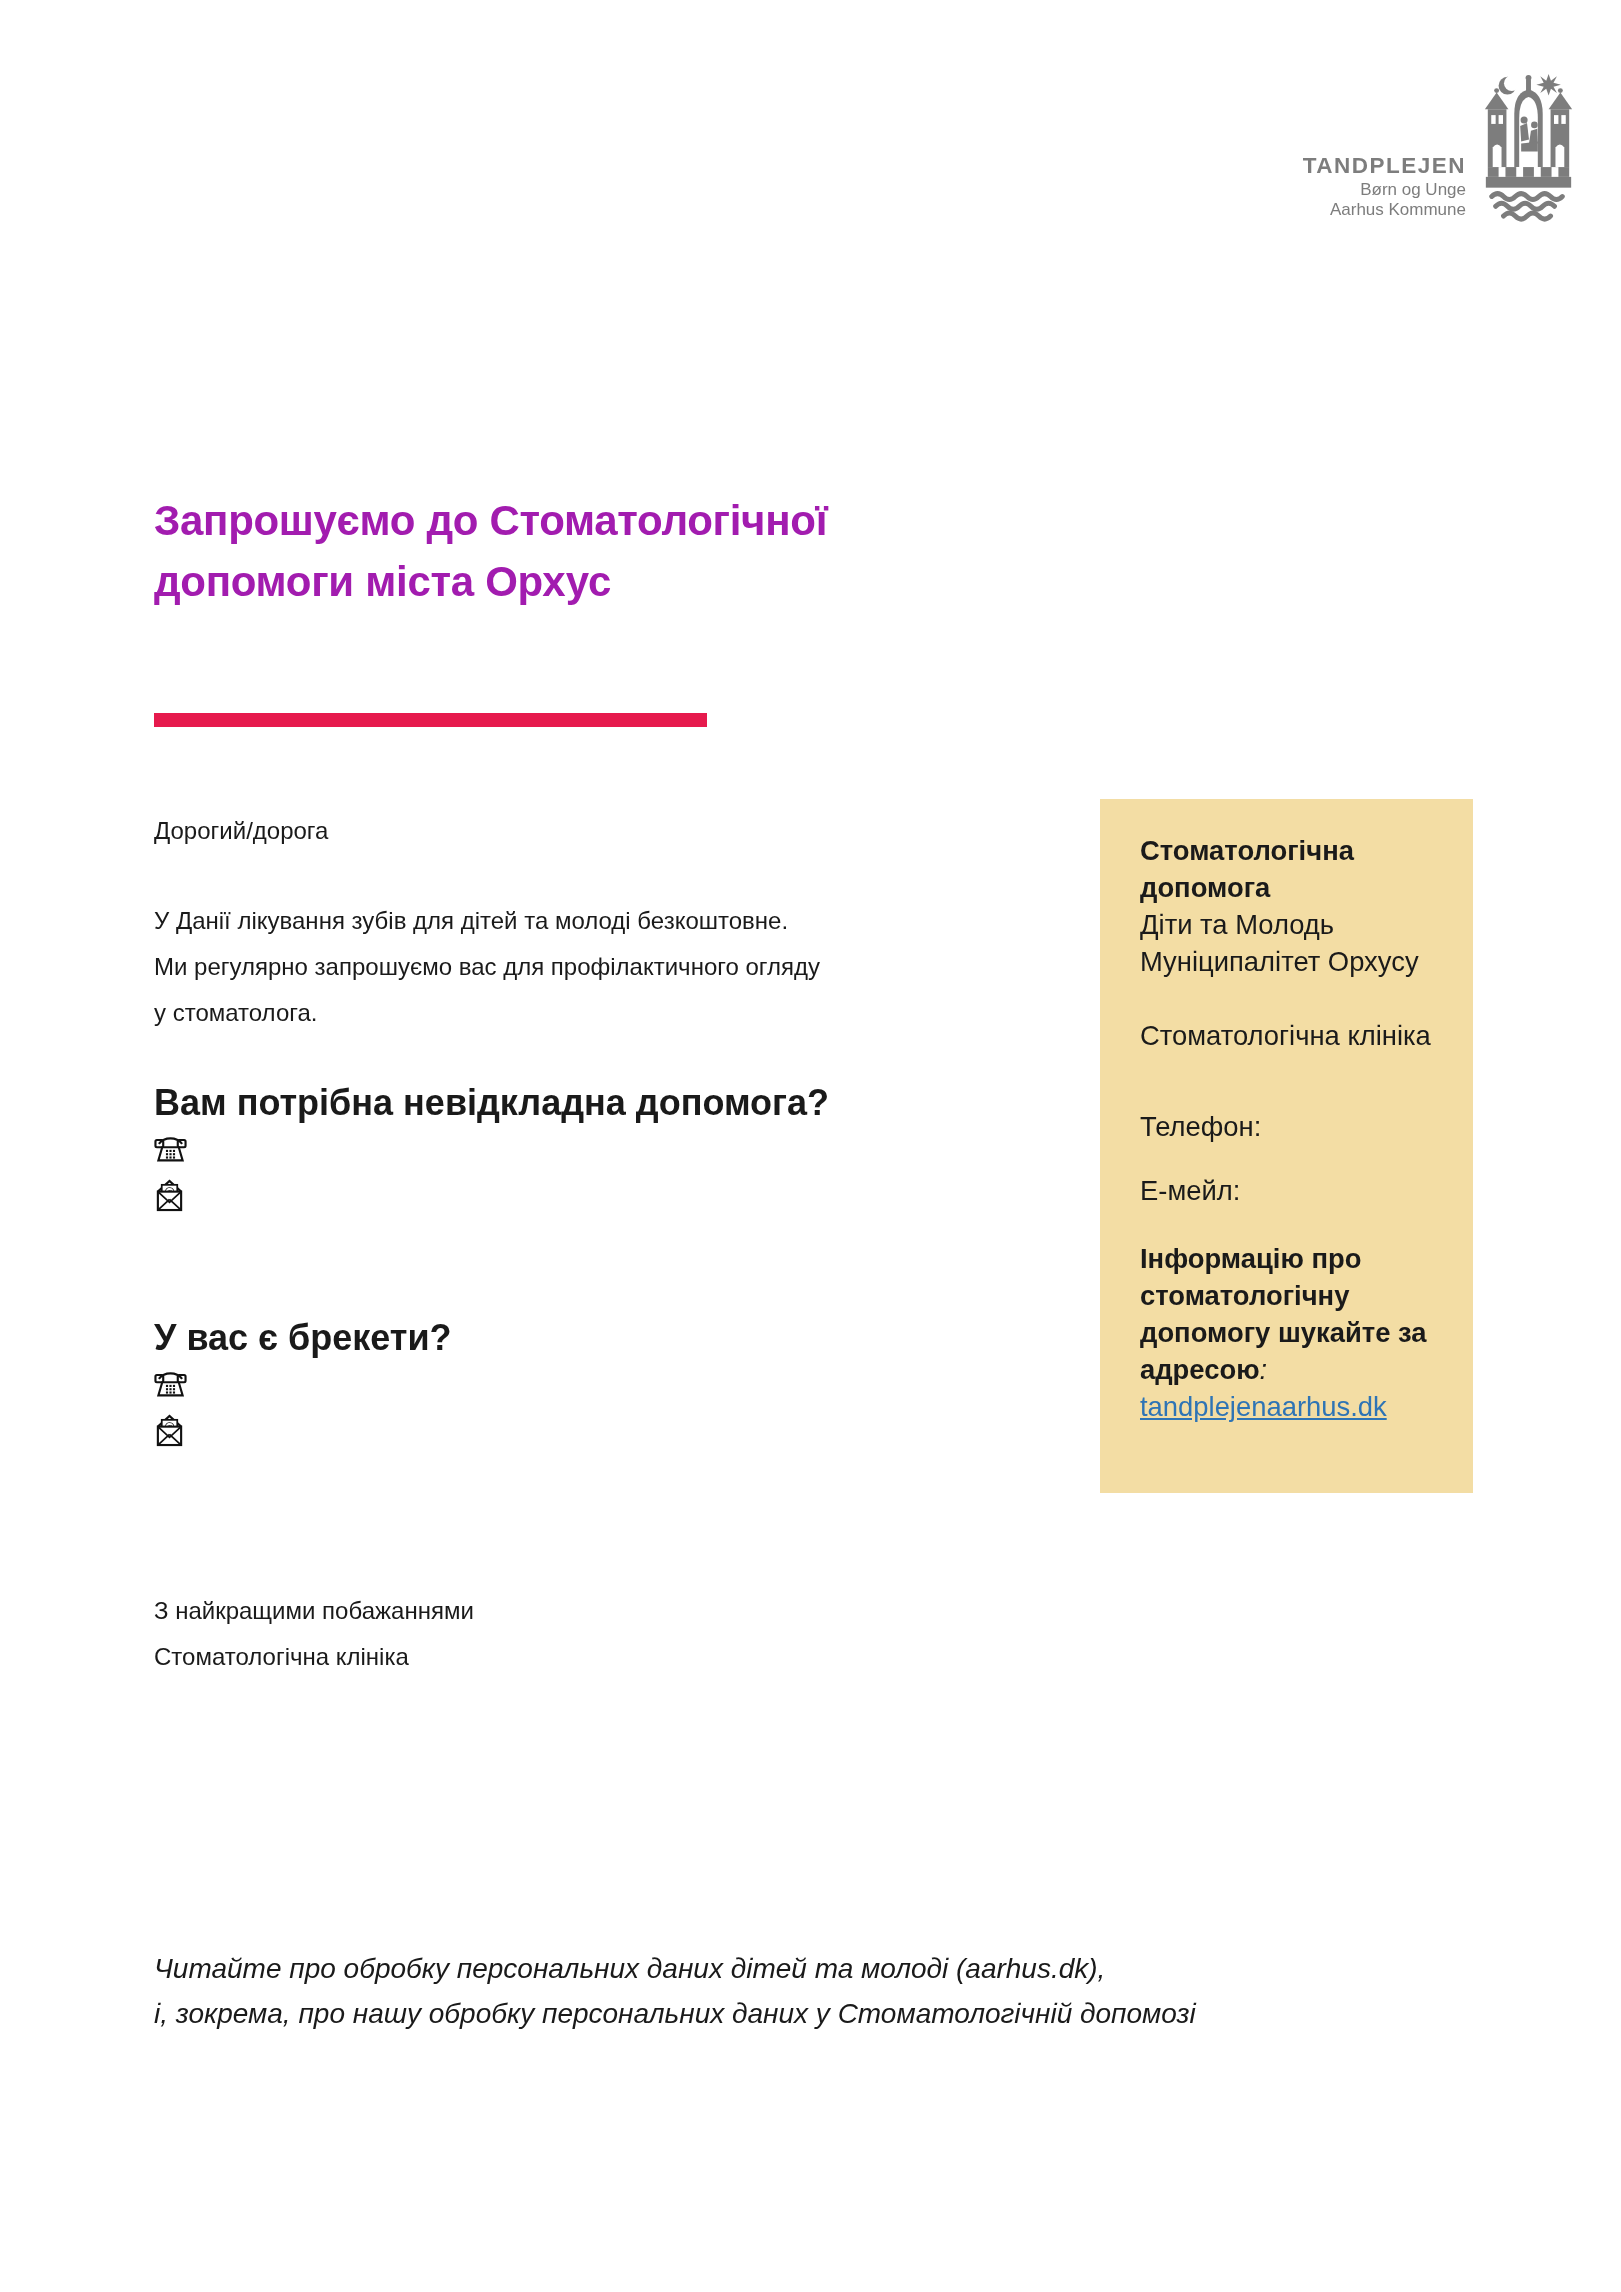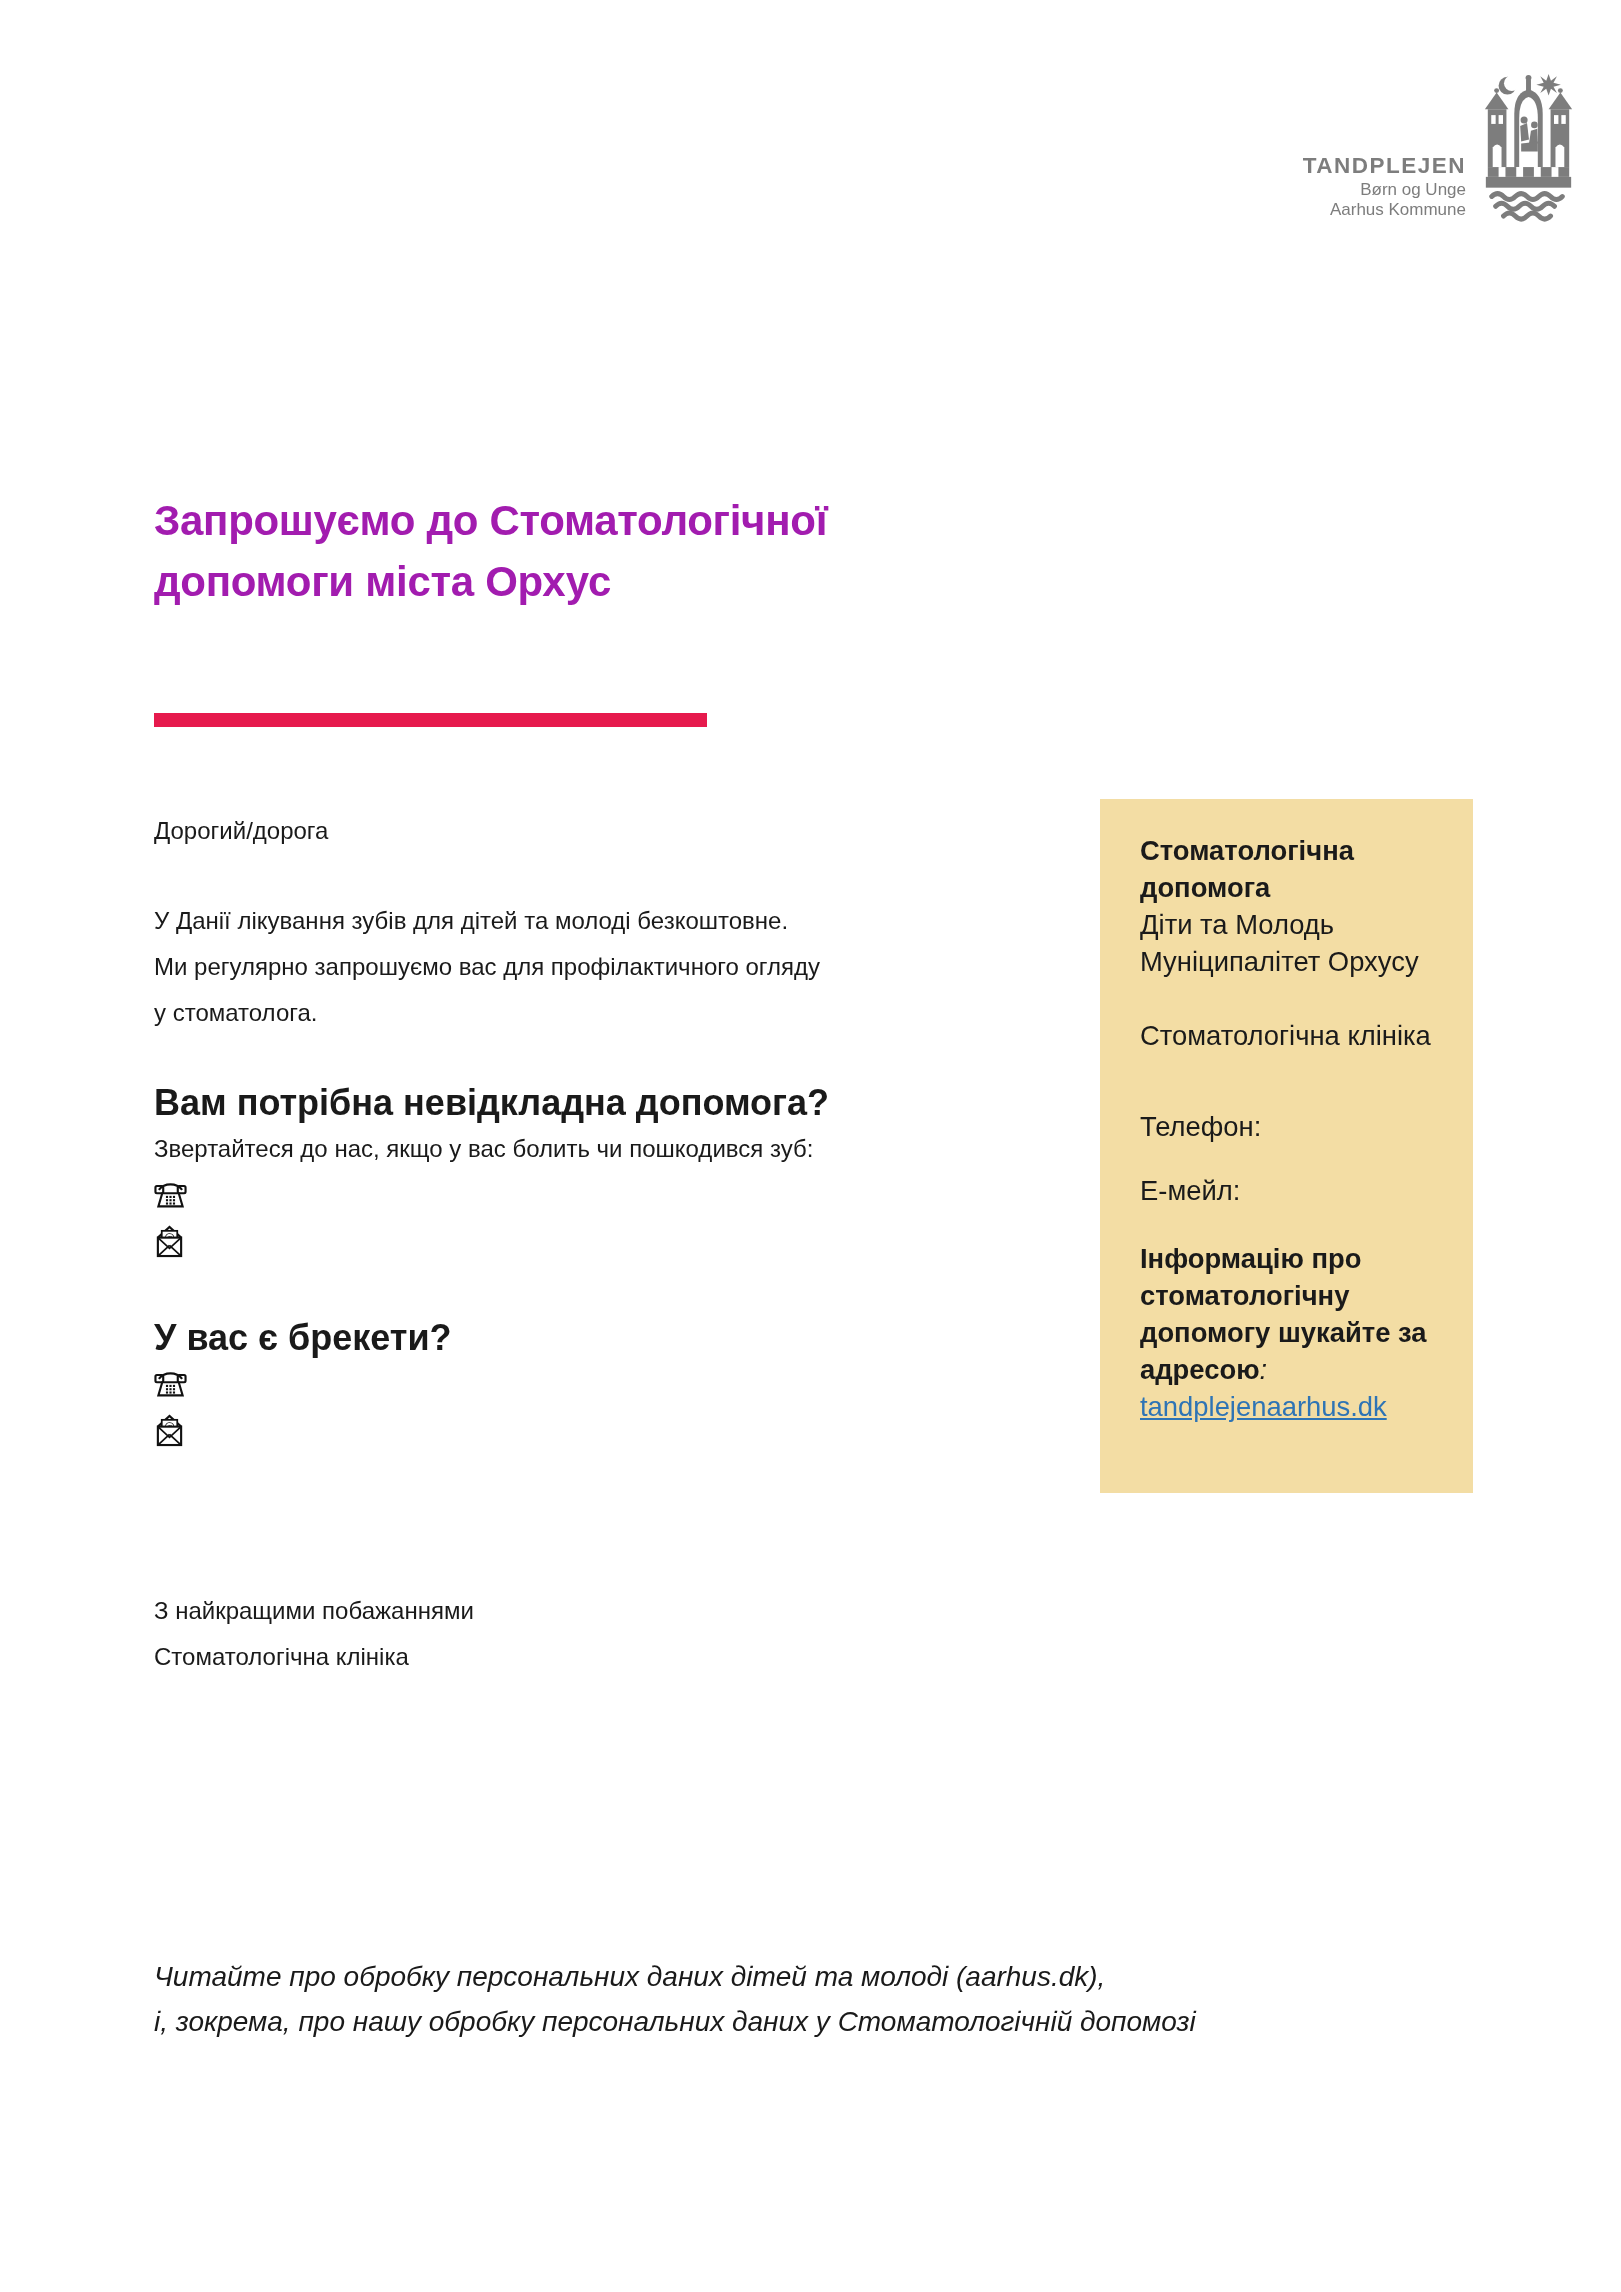--- a/index.html
+++ b/index.html
@@ -31,21 +31,21 @@
   .body-text { font-size:24px; line-height:46px; white-space:pre-line; }
   .salutation { position:absolute; left:154px; top:808px; }
   .intro      { position:absolute; left:154px; top:898px; }
   .section-1  { position:absolute; left:154px; top:1080px; }
   .section-2  { position:absolute; left:154px; top:1315px; }
   .section-heading { font-weight:bold; font-size:36px; line-height:46px; }
   .contact-row { height:46px; display:flex; align-items:center; }
   .signoff { position:absolute; left:154px; top:1588px; }
   .privacy-note {
     position:absolute; left:154px; top:1946px;
-    font-style:italic; font-size:28px; line-height:45px; white-space:pre-line;margin-top:8px;
+    font-style:italic; font-size:28px; line-height:45px; white-space:pre-line;
   }
 
   
   .sidebar {
     position:absolute; left:1100px; top:799px;
     width:373px; height:694px; box-sizing:border-box;
     padding:33px 29px 0 40px;
     font-size:27.4px; line-height:37px;
   }
   .sb-bold { font-weight:bold; }
@@ -122,21 +122,20 @@
 допомоги міста Орхус</h1>
   <div class="accent-bar" style="background:#e61a4d;"></div>
 
   <div class="salutation body-text">Дорогий/дорога</div>
   <div class="intro body-text">У Данії лікування зубів для дітей та молоді безкоштовне.
 Ми регулярно запрошуємо вас для профілактичного огляду
 у стоматолога.</div>
 
   <div class="section-1">
     <div class="section-heading">Вам потрібна невідкладна допомога?</div>
-    <div class="body-text">Звертайтеся до нас, якщо у вас болить чи пошкодився зуб:</div>
     <div class="contact-row">
       <svg class="icon-svg" width="33" height="27.4" viewBox="0 0 34 28">
         <g fill="none" stroke="#111111" stroke-width="2.2">
           <path d="M5 9 C 11 1.5, 23 1.5, 29 9"></path>
           <rect x="1.5" y="5" width="8" height="7.5" rx="1.5"></rect>
           <rect x="24.5" y="5" width="8" height="7.5" rx="1.5"></rect>
           <path d="M8.5 12.5 L25.5 12.5 L29.5 26 L4.5 26 Z"></path>
         </g>
         <g fill="#111111">
           <rect x="12.3" y="15.2" width="2.2" height="2.2"></rect>

